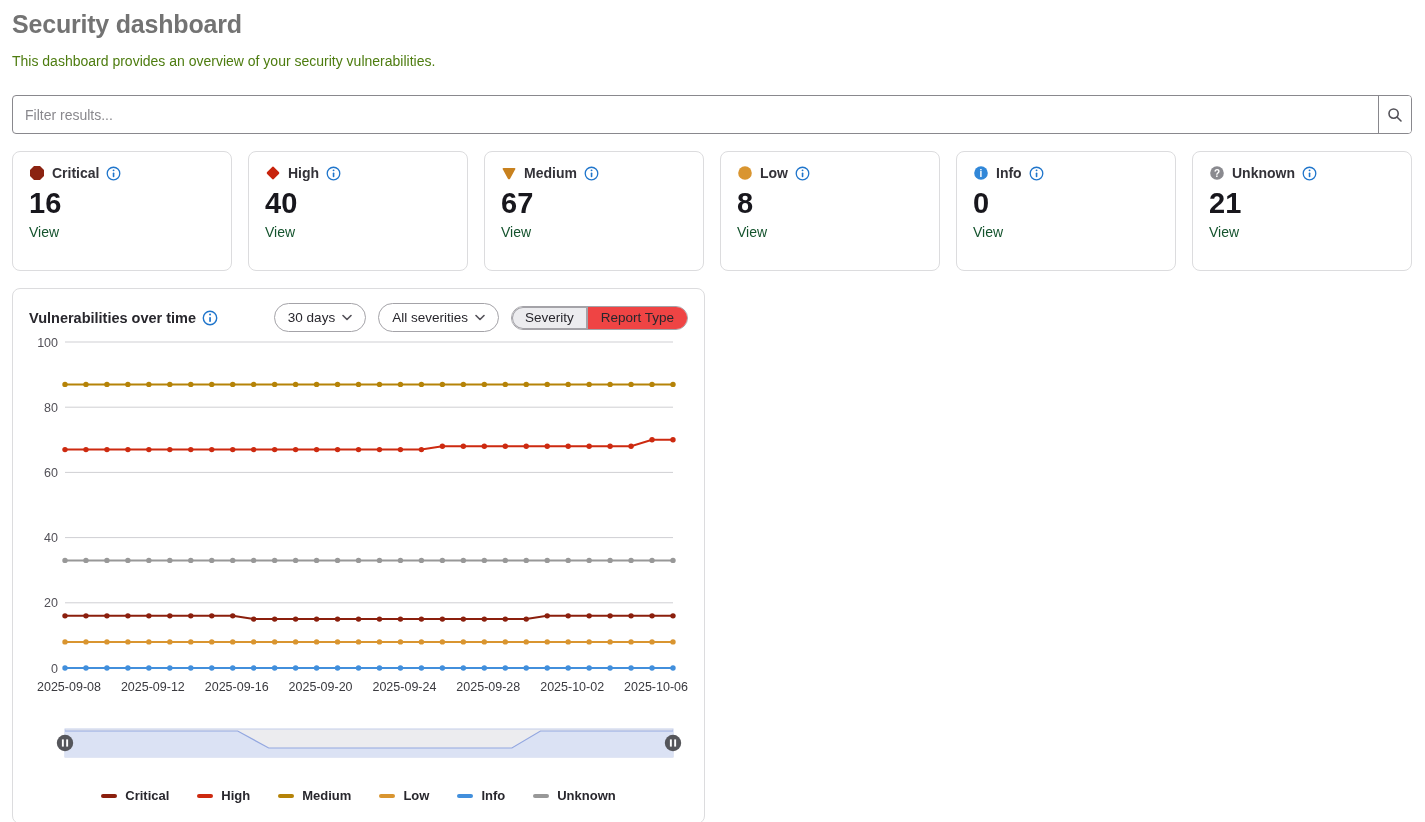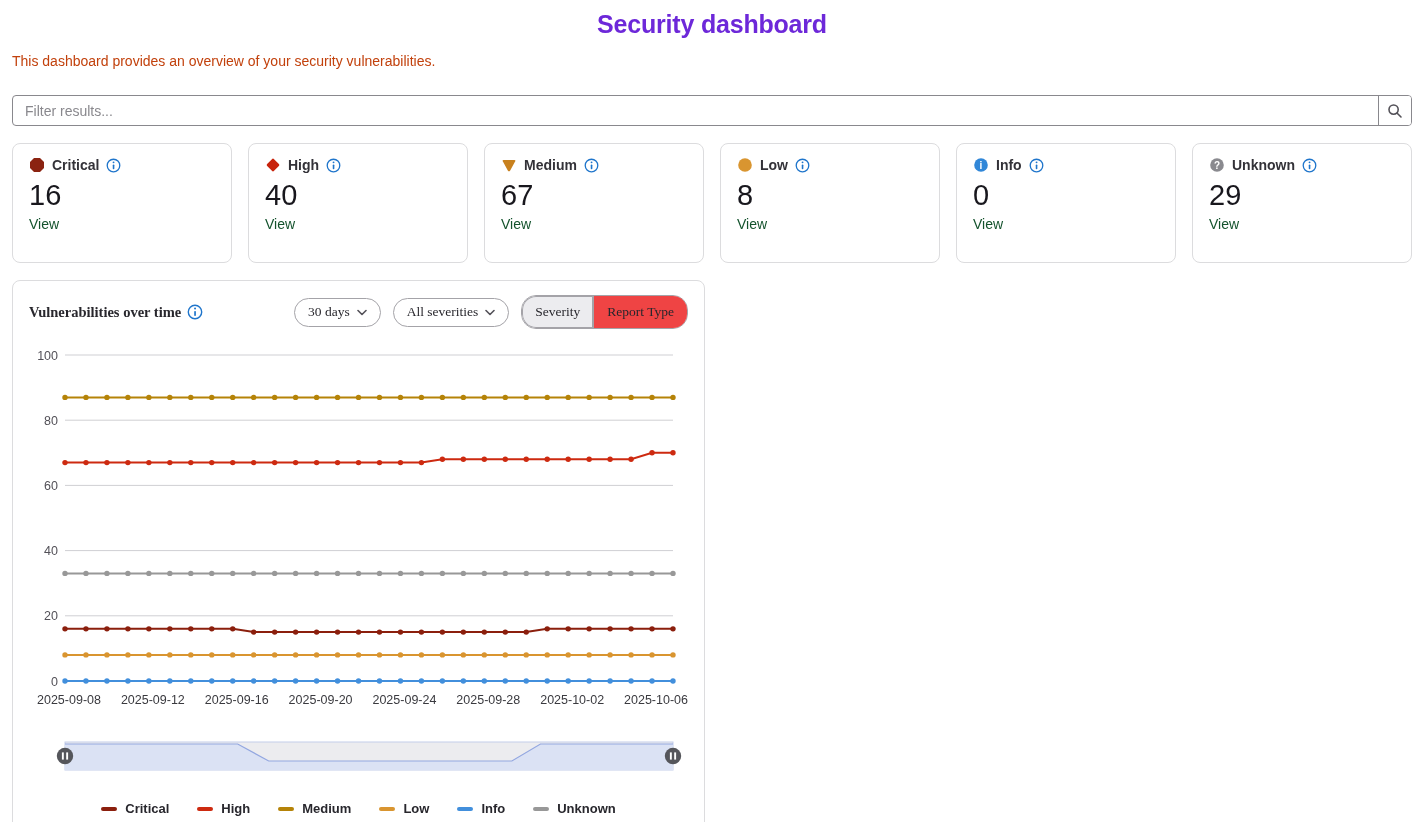--- a/index.html
+++ b/index.html
@@ -4,65 +4,65 @@
 <style>
   * { box-sizing: border-box; margin: 0; padding: 0; }
   html,body { background:#ffffff; }
   body {
     font-family: "Liberation Sans", "DejaVu Sans", sans-serif;
     color:#28272d;
     width:1425px; height:822px; overflow:hidden;
   }
   .page { padding:8px 13px 0 12px; }
 
-  h1.page-title { font-size:25px; font-weight:700; color:#6d28d9; margin:2px 0 14px; letter-spacing:-0.2px;text-align:center; }
-  p.page-subtitle { font-size:14px; color:#c2410c; margin:0 0 26px; }
+  h1.page-title { font-size:25px; font-weight:700; color:#737373; margin:2px 0 14px; letter-spacing:-0.2px; }
+  p.page-subtitle { font-size:14px; color:#4d7c0f; margin:0 0 26px; }
 
   
   .filter-bar {
-    display:flex; align-items:stretch; height:31px; margin-bottom:17px;
+    display:flex; align-items:stretch; height:39px; margin-bottom:17px;
     border:1px solid #89888d; border-radius:4px; overflow:hidden; background:#fff;
   }
   .filter-bar input {
     flex:1; border:none; outline:none; font-size:14px; padding:0 12px;
     font-family:inherit; color:#28272d; background:transparent;
   }
   .filter-bar input::placeholder { color:#89888d; }
   .search-btn {
     width:33px; border:none; border-left:1px solid #89888d; background:#fff;
     display:flex; align-items:center; justify-content:center; cursor:pointer;
   }
 
   
   .cards { display:grid; grid-template-columns:repeat(6,1fr); gap:16px; margin-bottom:17px; }
   .card {
     border:1px solid #dcdcde; border-radius:8px; padding:13px 16px 14px; background:#fff;
     min-height:120px;
   }
   .card-head { display:flex; align-items:center; gap:7px; }
   .card-label { font-size:14px; font-weight:700; color:#333238; }
-  .card-count { font-size:29px; font-weight:400; color:#18171d; margin:6px 0 3px; line-height:1.15; }
+  .card-count { font-size:29px; font-weight:700; color:#18171d; margin:6px 0 3px; line-height:1.15; }
   .card a.view-link { font-size:14px; color:#14532d; text-decoration:none; cursor:pointer; }
 
   
   .chart-panel {
     width:693px; border:1px solid #dcdcde; border-radius:8px; background:#fff;
     padding:14px 16px 20px;
   }
-  .chart-header { display:flex; align-items:center; justify-content:space-between; margin-bottom:16px;font-family:Liberation Serif, serif; }
+  .chart-header { display:flex; align-items:center; justify-content:space-between; margin-bottom:0; }
   .chart-title-wrap { display:flex; align-items:center; gap:6px; }
   .chart-title { font-size:14.5px; font-weight:700; color:#28272d; }
   .chart-controls { display:flex; align-items:center; gap:12px; }
   .dd-btn {
     display:flex; align-items:center; gap:7px; height:29px; padding:0 13px;
     background:#fff; border:1px solid #a4a3a8; border-radius:15px;
     font-family:inherit; font-size:13.5px; color:#28272d; cursor:pointer; white-space:nowrap;
   }
   .segmented {
-    display:flex; height:34px; border:1px solid #a4a3a8; border-radius:15px;
+    display:flex; height:24px; border:1px solid #a4a3a8; border-radius:15px;
     overflow:hidden; background:#fff;
   }
   .seg {
     border:none; background:#ef4444; font-family:inherit; font-size:13.5px; color:#28272d;
     padding:0 13px; cursor:pointer; white-space:nowrap;
   }
   .seg.selected {
     background:#ececef; box-shadow: inset 0 0 0 1px #a4a3a8; border-radius:14px 0 0 14px;
   }
   .seg + .seg { border-left:1px solid #a4a3a8; }
@@ -154,21 +154,21 @@
           <svg width="16" height="16" viewBox="0 0 16 16">
             <circle cx="8" cy="8" r="6.8" fill="#8a8a8f"></circle>
             <text x="8" y="11.6" text-anchor="middle" font-size="10" font-weight="bold" fill="#fff">?</text>
           </svg>
           <span class="card-label">Unknown</span>
           <svg width="15" height="15" viewBox="0 0 16 16">
             <circle cx="8" cy="8" r="6.7" fill="none" stroke="#1f75cb" stroke-width="1.4"></circle>
             <rect x="7.2" y="7" width="1.7" height="5" rx="0.8" fill="#1f75cb"></rect>
             <circle cx="8.05" cy="4.6" r="1" fill="#1f75cb"></circle>
           </svg>
-        </div><div class="card-count">29</div><a class="view-link" href="#">View</a></div>
+        </div><div class="card-count">21</div><a class="view-link" href="#">View</a></div>
     </div>
 
   <div class="chart-panel">
     <div class="chart-header">
       <div class="chart-title-wrap">
         <span class="chart-title">Vulnerabilities over time</span>
         <svg width="16" height="16" viewBox="0 0 16 16">
           <circle cx="8" cy="8" r="6.7" fill="none" stroke="#1f75cb" stroke-width="1.4"></circle>
           <rect x="7.2" y="7" width="1.7" height="5" rx="0.8" fill="#1f75cb"></rect>
           <circle cx="8.05" cy="4.6" r="1" fill="#1f75cb"></circle>

